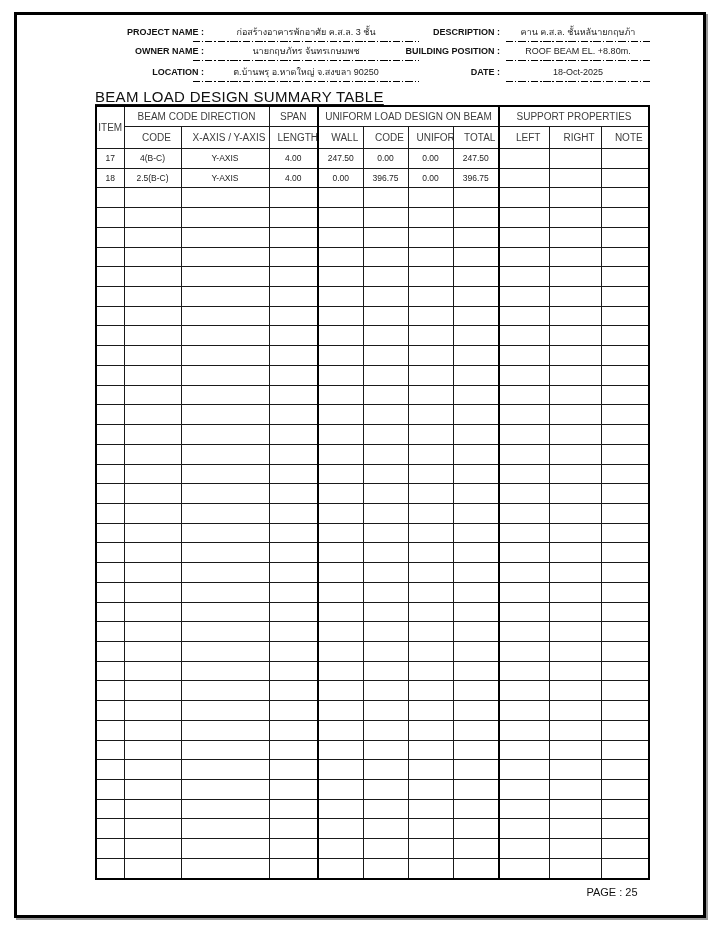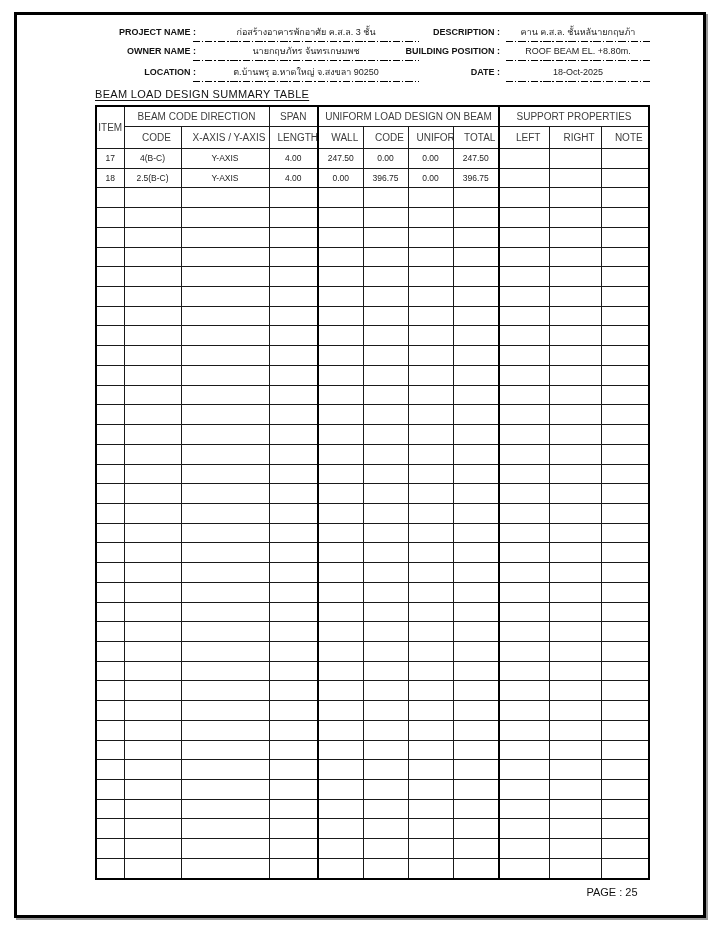--- a/index.html
+++ b/index.html
@@ -20,29 +20,29 @@
   
   .fld { position:absolute; height:15px; font-size:9px; line-height:13px; }
   .fld-label { position:absolute; top:0; text-align:right; font-weight:bold; color:#111; white-space:nowrap; }
   .fld-value { position:absolute; top:0; text-align:center; color:#222; white-space:nowrap; }
   .dashline {
     position:absolute; left:0; right:0; bottom:-3px; height:1.5px;
     background:repeating-linear-gradient(90deg,
       #000 0 7px, transparent 7px 9px,
       #000 9px 10.5px, transparent 10.5px 12.5px);
   }
-  .lbl-l { left:8px;   width:171px; }
+  .lbl-l { left:16px;   width:171px; }
   .val-l { left:176px; width:226px; }
   .lbl-r { left:295px; width:188px; }
   .val-r { left:489px; width:144px; }
   .row1 { top:11px; } .row2 { top:30px; } .row3 { top:51px; }
 
   .tbl-title {
     position:absolute; left:78px; top:73px;
-    font-size:11px; color:#111; letter-spacing:0.3px;
+    font-size:15px; color:#111; letter-spacing:0.3px;
     text-decoration:underline; text-underline-offset:2px; white-space:nowrap;
   }
 
   
   table.summary {
     position:absolute; left:78px; top:90px;
     width:553px; border-collapse:collapse; table-layout:fixed;
     border:2px solid #000;
   }
   .summary th, .summary td {

